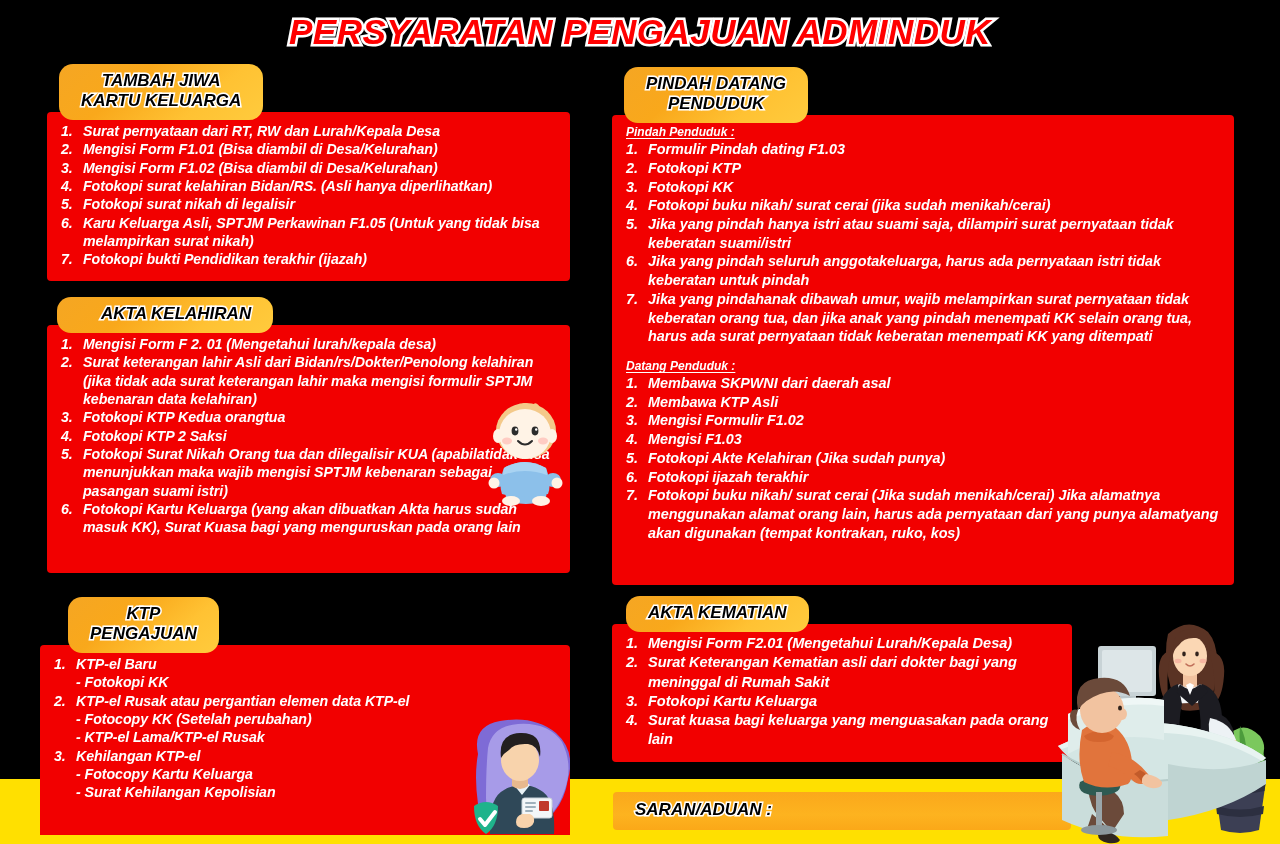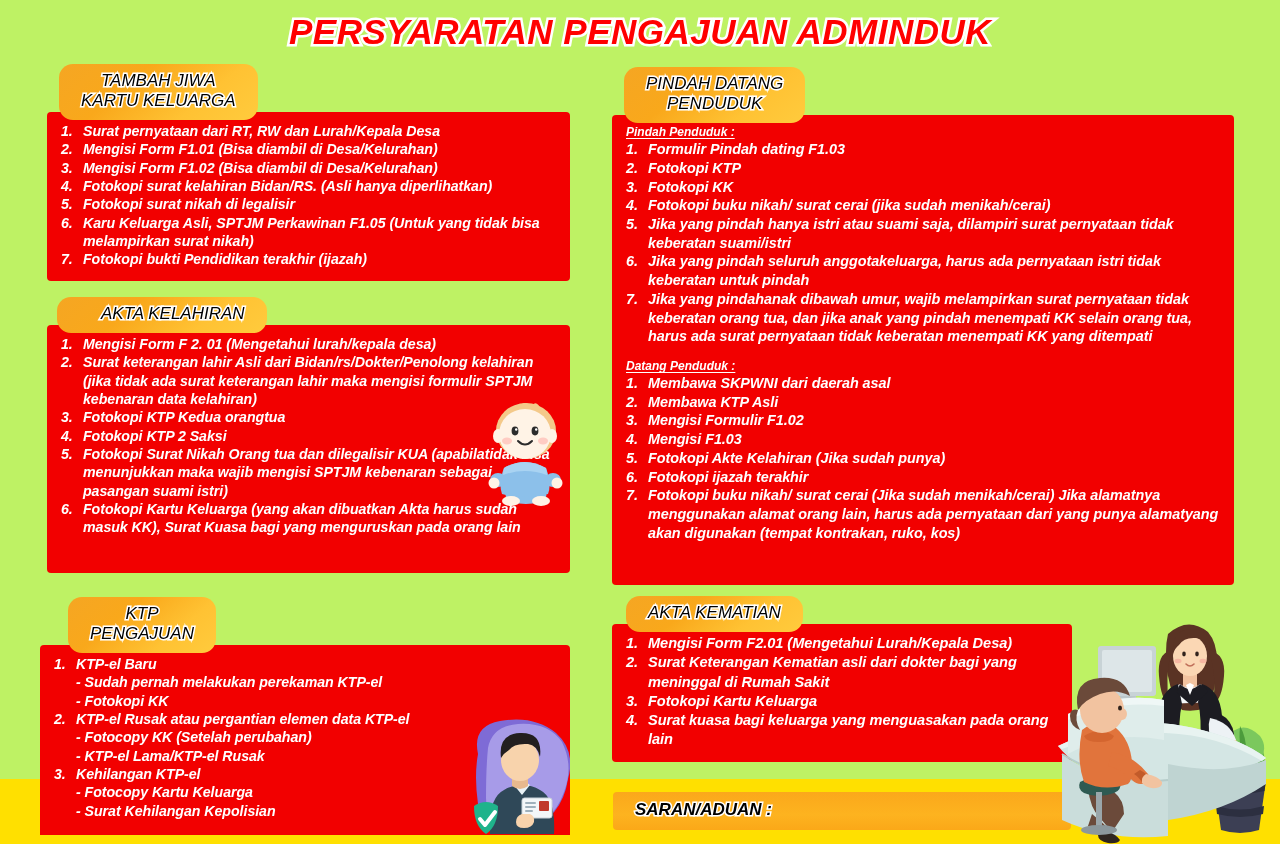--- a/index.html
+++ b/index.html
@@ -11,21 +11,21 @@
     background: #FFE000;
     font-family: "Liberation Sans", sans-serif;
     overflow: hidden;
     position: relative;
   }
 
   .poster {
     position: relative;
     width: 1280px;
     height: 779px;
-    background: #bef264;
+    background: #000000;
   }
 
   
   .title {
     position: absolute;
     top: 12px;
     left: 0;
     width: 1280px;
     text-align: center;
     font-size: 35px;
@@ -44,21 +44,21 @@
   }
 
   .badge {
     position: relative;
     z-index: 3;
     display: inline-block;
     background: linear-gradient(140deg, #F5A623 0%, #F9A81B 35%, #FFC233 70%, #FFCB3D 100%);
     border-radius: 14px;
     padding: 7px 22px 9px 22px;
     color: #000000;
-    font-weight: normal;
+    font-weight: bold;
     font-style: italic;
     font-size: 17px;
     line-height: 1.18;
     -webkit-text-stroke: 3px #FFFFFF;
     paint-order: stroke fill;
     text-align: center;
     white-space: pre-line;
   }
   .badge.left-align { text-align: left; }
 
@@ -264,23 +264,20 @@
 
   <div class="panel" id="panel-ktp">
     <div class="badge">KTP
 PENGAJUAN</div>
     <div class="redbox">
       <div class="line">
           <span class="num">1.</span>
           <span class="txt">KTP-el Baru</span>
         </div>
       <div class="line sub">
-          <span class="txt">- Sudah pernah melakukan perekaman KTP-el</span>
-        </div>
-      <div class="line sub">
           <span class="txt">- Fotokopi KK</span>
         </div>
       <div class="line">
           <span class="num">2.</span>
           <span class="txt">KTP-el Rusak atau pergantian elemen data KTP-el</span>
         </div>
       <div class="line sub">
           <span class="txt">- Fotocopy KK (Setelah perubahan)</span>
         </div>
       <div class="line sub">

